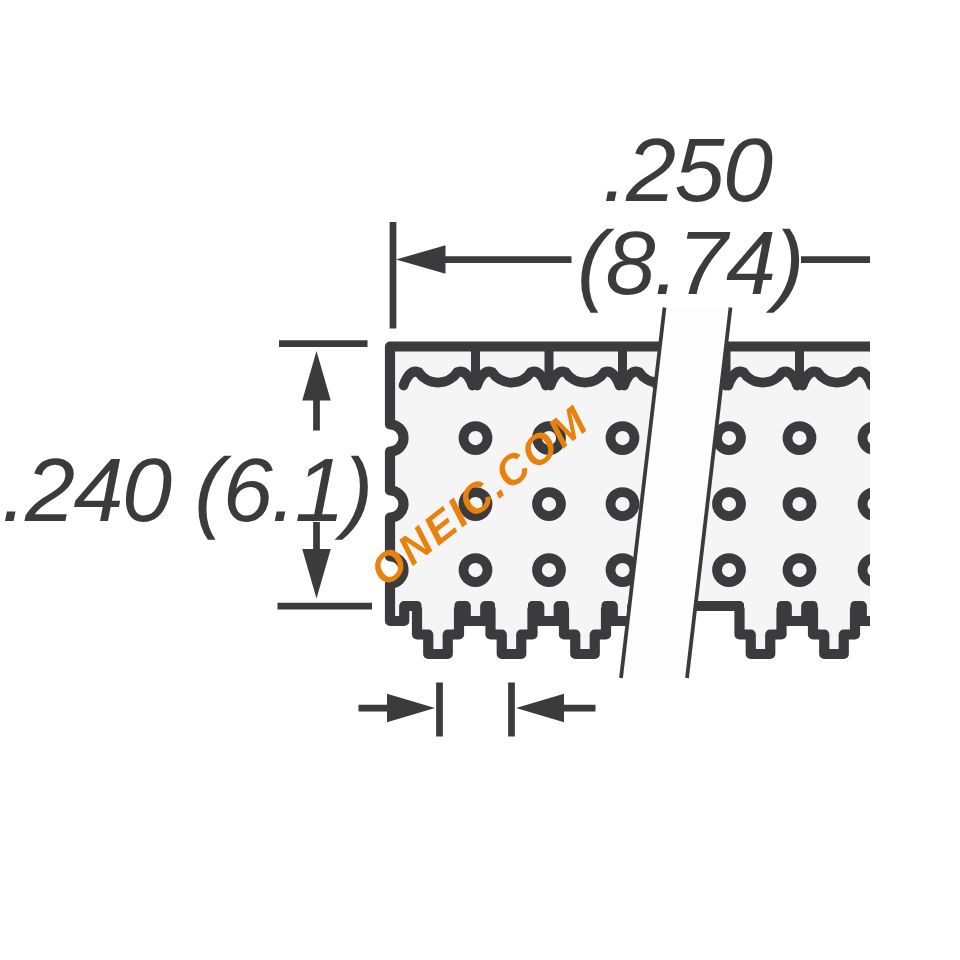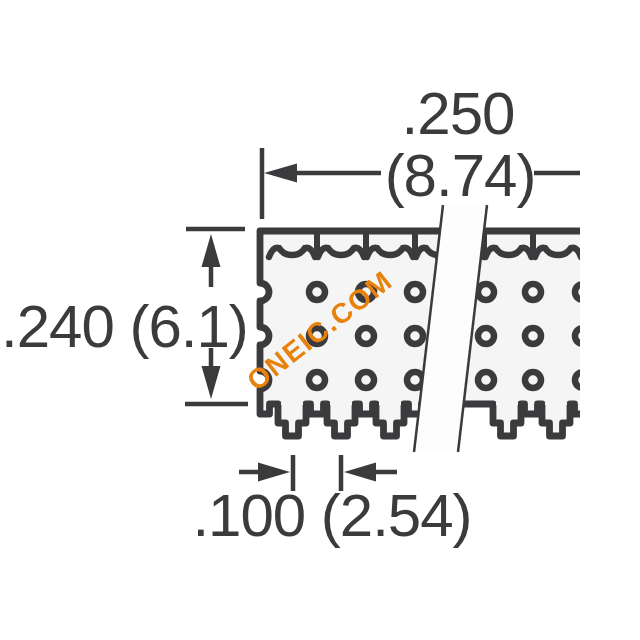--- a/index.html
+++ b/index.html
@@ -1,18 +1,19 @@
 <!DOCTYPE html>
 <html><head>
 <meta charset="utf-8">
 <style>
   html,body{margin:0;padding:0;background:#ffffff;}
   #canvas{
     position:relative;width:580px;height:640px;background:#ffffff;overflow:hidden;
     font-family:"Liberation Sans", sans-serif;
+    font-style:italic;
   }
   #drawing{position:absolute;left:0;top:0;}
   .dim-text{
     position:absolute;color:#3b3b3e;font-size:60px;letter-spacing:-1px;
     white-space:nowrap;line-height:1;font-family:"Liberation Sans", sans-serif;
   }
   .centered{transform:translate(-50%,-50%);}
   #wm{
     position:absolute;left:320px;top:331px;
     transform:translate(-50%,-50%) rotate(-38deg);
@@ -149,17 +150,16 @@
       <polygon stroke="none" points="344,472 376,462.5 376,481.5"></polygon>
     </g>
   </svg>
 
   <div class="dim-text centered" style="left:458px; top:114px;">.250</div>
 
   <div class="dim-text centered" style="left:460px; top:176px;">(8.74)</div>
 
   <div class="dim-text" style="left:1px; top:297px;">.240 (6.1)</div>
 
-  <div class="dim-text centered" style="left:332px; top:516px;">.100 (2.54)</div>
 
   <div id="wm">ONEIC.COM</div>
 
 </div>
 
 </body></html>

